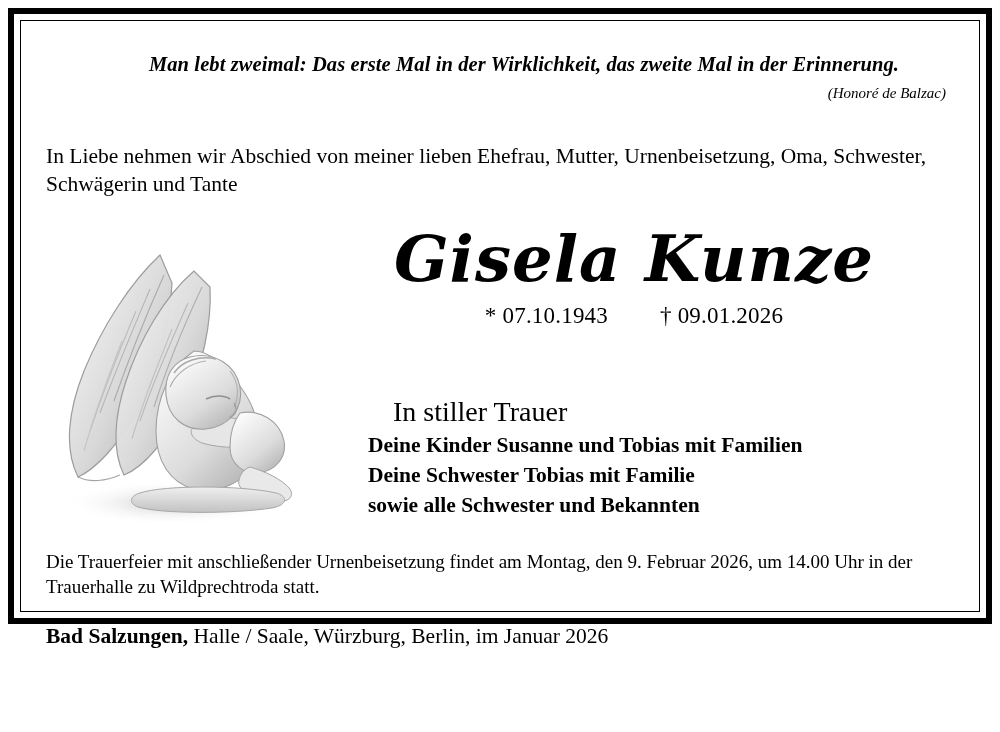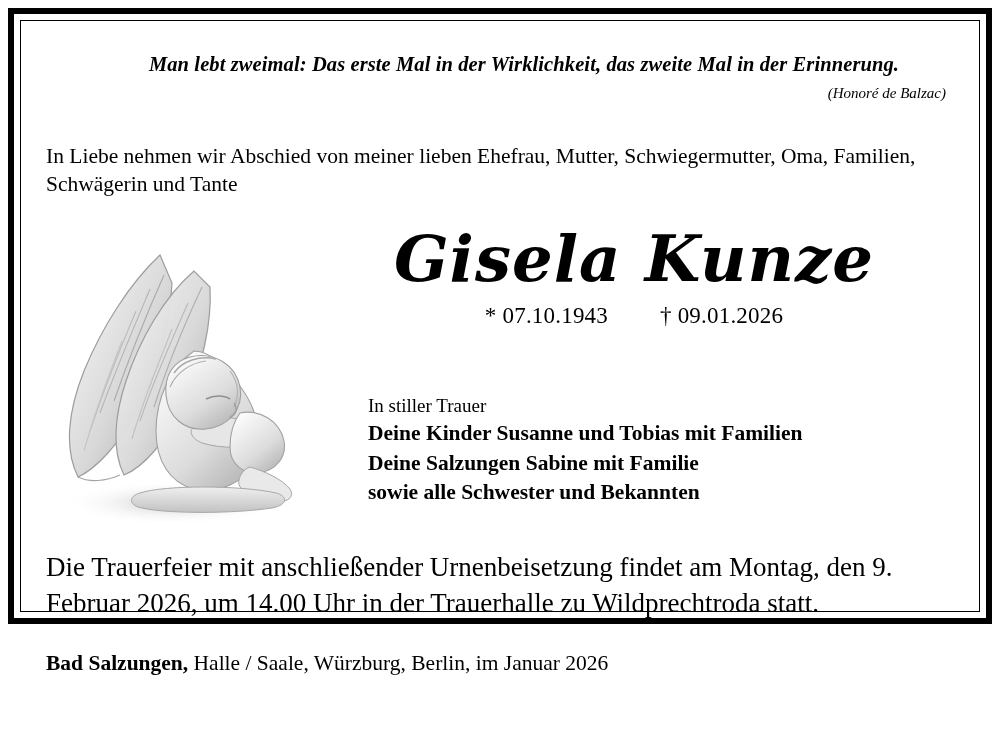--- a/index.html
+++ b/index.html
@@ -122,56 +122,57 @@
     width: 52px;
   }
 
   .mourners {
     position: absolute;
     left: 322px;
     top: 168px;
     text-align: left;
   }
   .mourners .line-plain {
-    font-size: 19px;
+    font-size: 28px;
     line-height: 1.38;
+    margin-left: 25px;
   }
   .mourners .line-bold {
     font-size: 21.5px;
     font-weight: bold;
     line-height: 1.38;
   }
 
   .ceremony {
-    font-size: 27px;
+    font-size: 19px;
     line-height: 1.34;
     margin-top: 6px;
   }
 
   .places {
     font-size: 21.5px;
-    margin-top: 30px;
+    margin-top: 24px;
   }
   .places .city {
     font-weight: bold;
   }
 </style>
 </head>
 <body>
 
 <div class="page">
   <div class="frame-outer"></div>
   <div class="frame-inner"></div>
 
   <div class="content">
 
     <div class="quote">Man lebt zweimal: Das erste Mal in der Wirklichkeit, das zweite Mal in der Erinnerung.</div>
     <div class="quote-author">(Honoré de Balzac)</div>
 
-    <div class="intro">In Liebe nehmen wir Abschied von meiner lieben Ehefrau, Mutter, Schwiegermutter, Oma, Familien, Schwägerin und Tante</div>
+    <div class="intro">In Liebe nehmen wir Abschied von meiner lieben Ehefrau, Mutter, Urnenbeisetzung, Oma, Schwester, Schwägerin und Tante</div>
 
     <div class="middle">
 
       <div class="angel">
         <svg width="250" height="296" viewBox="0 0 250 296" xmlns="http://www.w3.org/2000/svg">
           <defs>
             <linearGradient id="gWing" x1="0" y1="0" x2="1" y2="1">
               <stop offset="0%" stop-color="#fbfbfb"></stop>
               <stop offset="55%" stop-color="#d8d8d8"></stop>
               <stop offset="100%" stop-color="#a8a8a8"></stop>
@@ -232,21 +233,21 @@
       <div class="name-block">
         <div class="deceased-name">Gisela Kunze</div>
         <div class="dates">
           <span>* 07.10.1943</span><span class="sep"></span><span>† 09.01.2026</span>
         </div>
       </div>
 
       <div class="mourners">
         <div class="line-plain">In stiller Trauer</div>
         <div class="line-bold">Deine Kinder Susanne und Tobias mit Familien</div>
-        <div class="line-bold">Deine Salzungen Sabine mit Familie</div>
+        <div class="line-bold">Deine Schwester Tobias mit Familie</div>
         <div class="line-bold">sowie alle Schwester und Bekannten</div>
       </div>
     </div>
 
     <div class="ceremony">Die Trauerfeier mit anschließender Urnenbeisetzung findet am Montag, den 9. Februar 2026, um 14.00 Uhr in der Trauerhalle zu Wildprechtroda statt.</div>
 
     <div class="places">
       <span class="city">Bad Salzungen,</span><span> Halle / Saale, Würzburg, Berlin, im Januar 2026</span>
     </div>
 

